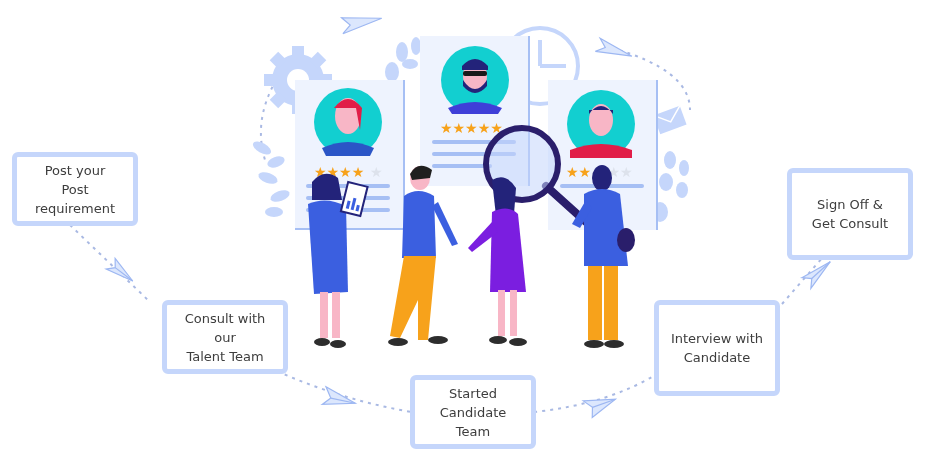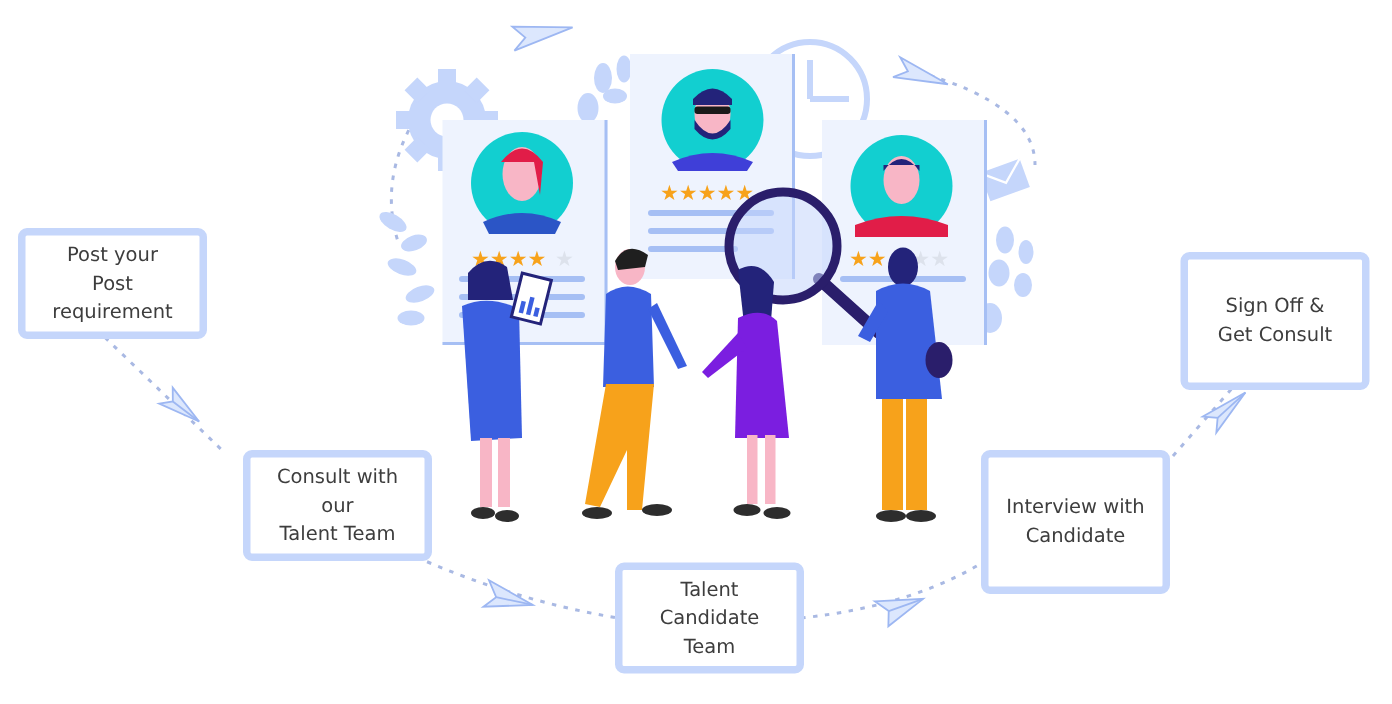--- a/index.html
+++ b/index.html
@@ -214,21 +214,21 @@
     </div>
 </div>
 <div class="step" style="left:150px;top:300px;width:126px;height:74px;margin-left:12px;">
   <div>
       <span>Consult with our</span>
       <span>Talent Team</span>
     </div>
 </div>
 <div class="step" style="left:410px;top:375px;width:126px;height:74px;">
   <div>
-      <span>Talent</span>
+      <span>Started</span>
       <span>Candidate</span>
       <span>Team</span>
     </div>
 </div>
 <div class="step" style="left:654px;top:300px;width:126px;height:96px;">
   <div>
       <span>Interview with</span>
       <span>Candidate</span>
     </div>
 </div>

